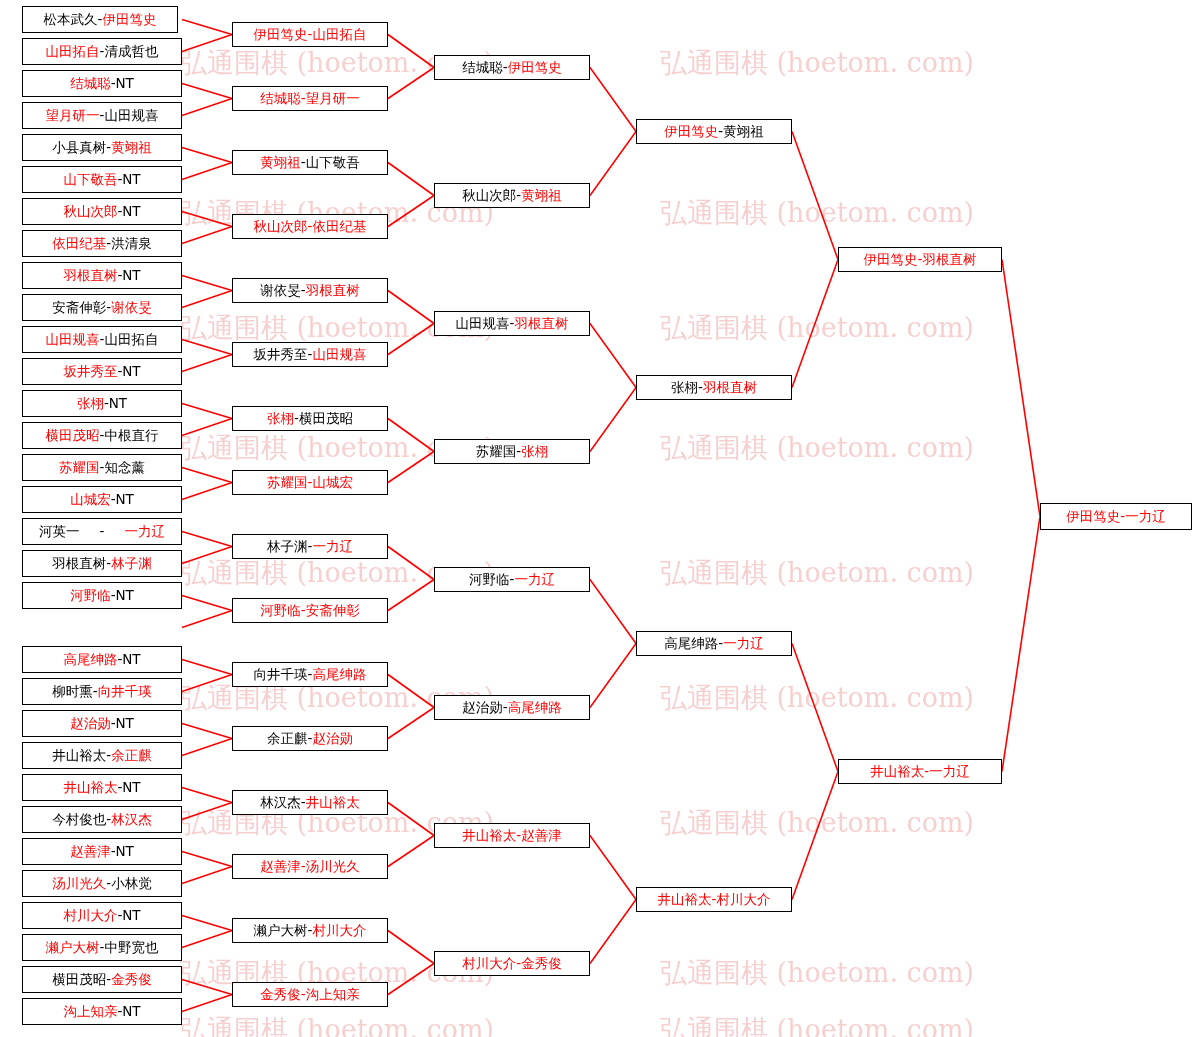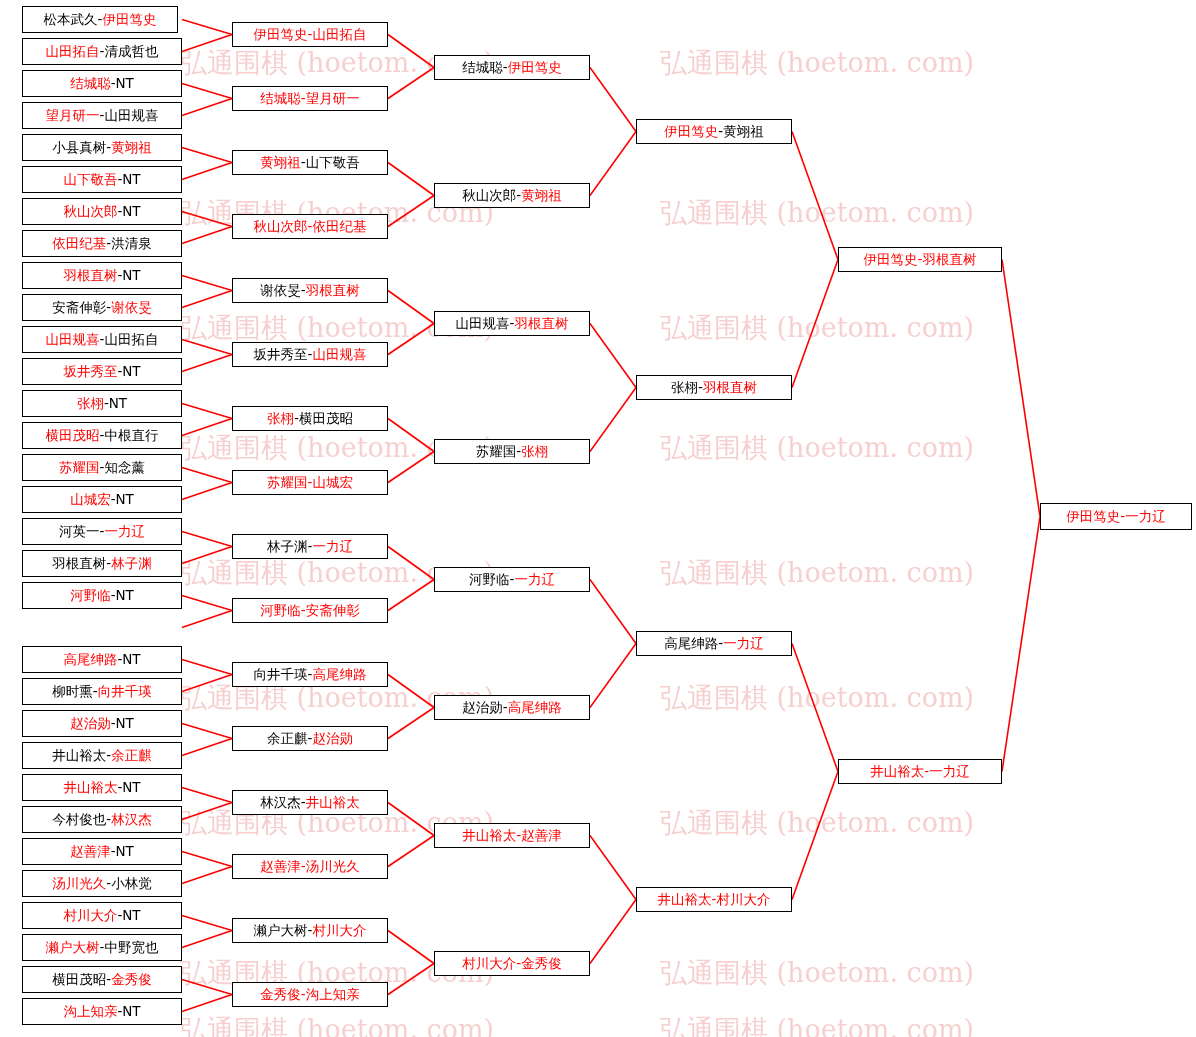--- a/index.html
+++ b/index.html
@@ -205,21 +205,21 @@
       <div class="node r0" style="left: 22px; top: 454px; width: 160px; height: 27px;">
         <span class="w">苏耀国</span>
         <span class="l">-</span>
         <span class="l">知念薰</span>
       </div>
       <div class="node r0" style="left: 22px; top: 486px; width: 160px; height: 27px;">
         <span class="w">山城宏</span>
         <span class="l">-</span>
         <span class="l">NT</span>
       </div>
-      <div class="node r0" style="left: 22px; top: 518px; width: 160px; height: 27px;">
+      <div class="node r0" style="left: 22px; top: 518px; width: 160px; height: 27px; gap: 20px;">
         <span class="l">河英一</span>
         <span class="l">-</span>
         <span class="w">一力辽</span>
       </div>
       <div class="node r0" style="left: 22px; top: 550px; width: 160px; height: 27px;">
         <span class="l">羽根直树</span>
         <span class="l">-</span>
         <span class="w">林子渊</span>
       </div>
       <div class="node r0" style="left: 22px; top: 582px; width: 160px; height: 27px;">

